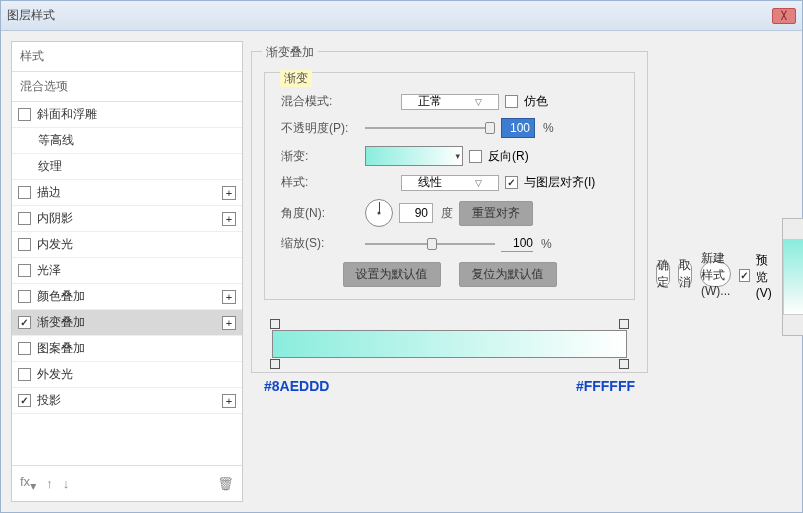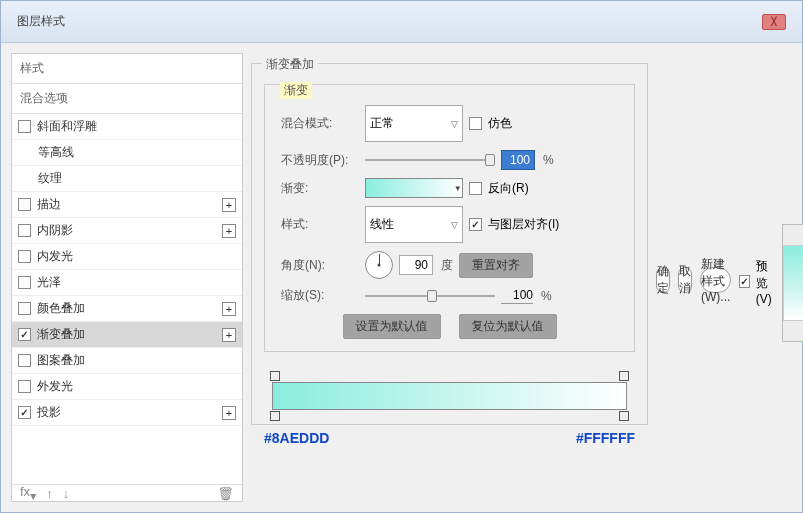--- a/index.html
+++ b/index.html
@@ -1,44 +1,44 @@
 <!DOCTYPE html>
 <html><head>
 <meta charset="utf-8">
 <style>
 * { box-sizing: border-box; margin: 0; padding: 0; font-family: "Microsoft YaHei", sans-serif; font-size: 12px; }
 body { background: #f0f0f0; width: 803px; height: 513px; overflow: hidden; }
 .dialog { width: 803px; height: 513px; background: #f0f0f0; border: 1px solid #9db4d1; display: flex; flex-direction: column; }
-.titlebar { height: 42px; background: linear-gradient(#e8eff8, #d8e3f0); border-bottom: 1px solid #b8c8dd; display: flex; align-items: center; padding: 0 16px; justify-content: space-between; }
+.titlebar { height: 30px; background: linear-gradient(#e8eff8, #d8e3f0); border-bottom: 1px solid #b8c8dd; display: flex; align-items: center; padding: 0 6px; justify-content: space-between; }
 .titlebar .title { color: #444; }
 .close-btn { width: 24px; height: 16px; background: #e08080; border: 1px solid #c05050; border-radius: 2px; display:flex; align-items:center; justify-content:center; color:#8b2020; font-size:8px; font-weight:bold; }
 .content { flex: 1; display: flex; padding: 10px; gap: 8px; }
 .left-panel { width: 232px; background: #fff; border: 1px solid #ccc; display: flex; flex-direction: column; }
 .left-header { padding: 6px 8px; border-bottom: 1px solid #e0e0e0; color: #666; }
 .left-header2 { padding: 6px 8px; border-bottom: 1px solid #e0e0e0; color: #666; }
 .style-list { flex: 1; overflow: auto; }
 .style-item { display: flex; align-items: center; padding: 4px 6px; border-bottom: 1px solid #eee; gap: 6px; }
 .style-item.sub { padding-left: 26px; }
 .style-item.selected { background: #d8d8d8; }
 .style-cb { width: 13px; height: 13px; border: 1px solid #888; background: #fff; display: flex; align-items: center; justify-content: center; font-size: 10px; }
 .style-cb.checked::after { content: "✓"; color: #333; font-weight: bold; }
 .style-label { flex: 1; color: #333; }
 .style-plus { width: 14px; height: 14px; border: 1px solid #888; display: flex; align-items: center; justify-content: center; font-size: 11px; color: #333; background:#fff; }
-.left-footer { height: 17px; border-top: 1px solid #ddd; display: flex; align-items: center; padding: 0 8px; gap: 10px; color: #888; }
+.left-footer { height: 36px; border-top: 1px solid #ddd; display: flex; align-items: center; padding: 0 8px; gap: 10px; color: #888; }
 .left-footer span { font-size: 13px; }
 .trash { margin-left: auto; }
 
 .center-panel { flex: 1; position: relative; padding-top: 6px; }
 .fieldset { border: 1px solid #ccc; padding: 10px 12px 14px; position: relative; margin-top: 4px; }
 .fieldset-label { position: absolute; top: -8px; left: 10px; background: #f0f0f0; padding: 0 4px; color: #555; }
 .sub-fieldset { border: 1px solid #ccc; padding: 12px 16px; margin-top: 10px; }
 .sub-fieldset-label { position: absolute; top: 18px; left: 28px; background: #fef9c3; padding: 0 4px; color: #555; }
 .row { display: flex; align-items: center; margin: 8px 0; gap: 6px; }
 .row-label { width: 78px; color: #555; }
-.select { height: 37px; border: 1px solid #aaa; background: #fff; width: 98px; padding: 0 4px; display:flex; align-items:center; justify-content:space-between; }
+.select { height: 16px; border: 1px solid #aaa; background: #fff; width: 98px; padding: 0 16px; display:flex; align-items:center; justify-content:space-between;margin-left:36px; }
 .select .chev { font-size:9px; color:#666; }
 .cb { width: 13px; height: 13px; border: 1px solid #888; background: #fff; display: inline-flex; align-items:center; justify-content:center; font-size:10px; }
 .cb.checked::after { content:"✓"; color:#333; font-weight:bold;}
 .slider-track { height: 2px; background: #aaa; position: relative; width: 130px; }
 .slider-thumb { position: absolute; top: -5px; width: 10px; height: 12px; background: #eee; border:1px solid #888; border-radius:2px; }
 .val-box { width: 34px; height: 20px; border: 1px solid #aaa; background: #fff; text-align: right; padding: 2px 4px; display:inline-block; }
 .val-box.sel { background:#3d7dd1; color:#fff; border-color:#2c5a9e; }
 .val-underline { border-bottom:1px solid #999; padding-bottom:1px; display:inline-block; min-width:32px; text-align:right; }
 .unit { color:#555; margin-left:2px; }
 .grad-swatch { width-inline:0; width: 98px; height: 20px; border: 1px solid #888; background: linear-gradient(to right, #8AEDDD, #ffffff); display:flex; justify-content:flex-end; align-items:center; padding-right:2px; }

